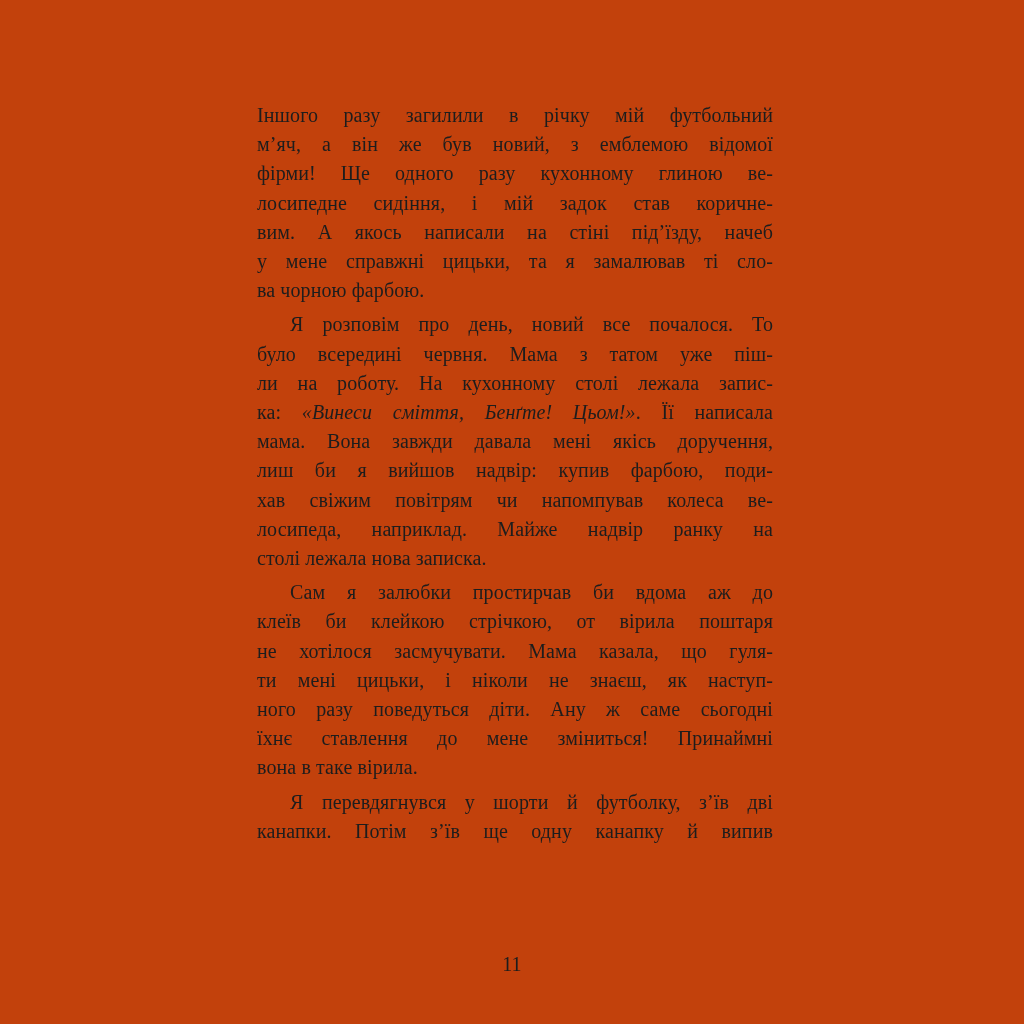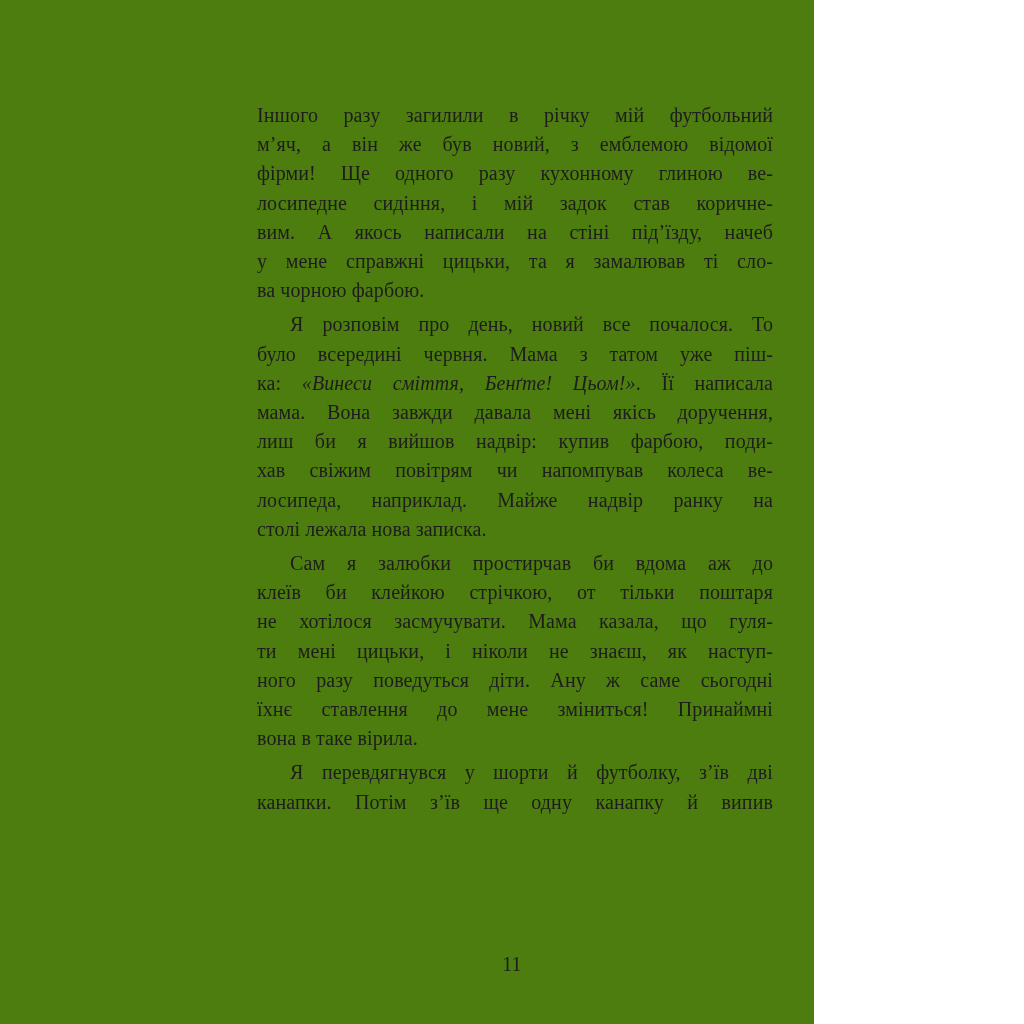--- a/index.html
+++ b/index.html
@@ -7,23 +7,23 @@
   body {
     width: 1024px;
     height: 1024px;
     background: #ffffff;
     font-family: "Liberation Serif", "DejaVu Serif", serif;
     color: #1d1d1d;
     overflow: hidden;
   }
   .book-page {
     position: relative;
-    width: 814px;
+    width: 1024px;
     height: 1024px;
-    background: #4d7c0f;
+    background: #c2410c;
   }
   .text-block {
     position: absolute;
     left: 257px;
     top: 101px;
     width: 516px;
   }
   .para {
     margin: 0;
     padding: 0;
@@ -65,31 +65,32 @@
       <span class="line">фірми! Ще одного разу кухонному глиною ве-</span>
       <span class="line">лосипедне сидіння, і мій задок став коричне-</span>
       <span class="line">вим. А якось написали на стіні під’їзду, начеб</span>
       <span class="line">у мене справжні цицьки, та я замалював ті сло-</span>
       <span class="line lastline">ва чорною фарбою.</span>
     </p>
 
     <p class="para indented">
       <span class="line first">Я розповім про день, новий все почалося. То</span>
       <span class="line">було всередині червня. Мама з татом уже піш-</span>
+      <span class="line">ли на роботу. На кухонному столі лежала запис-</span>
       <span class="line"><span>ка: </span><em class="inline-italic">«Винеси сміття, Бенґте! Цьом!»</em><span>. Її написала</span></span>
       <span class="line">мама. Вона завжди давала мені якісь доручення,</span>
       <span class="line">лиш би я вийшов надвір: купив фарбою, поди-</span>
       <span class="line">хав свіжим повітрям чи напомпував колеса ве-</span>
       <span class="line">лосипеда, наприклад. Майже надвір ранку на</span>
       <span class="line lastline">столі лежала нова записка.</span>
     </p>
 
     <p class="para indented">
       <span class="line first">Сам я залюбки простирчав би вдома аж до</span>
-      <span class="line">клеїв би клейкою стрічкою, от тільки поштаря</span>
+      <span class="line">клеїв би клейкою стрічкою, от вірила поштаря</span>
       <span class="line">не хотілося засмучувати. Мама казала, що гуля-</span>
       <span class="line">ти мені цицьки, і ніколи не знаєш, як наступ-</span>
       <span class="line">ного разу поведуться діти. Ану ж саме сьогодні</span>
       <span class="line">їхнє ставлення до мене зміниться! Принаймні</span>
       <span class="line lastline">вона в таке вірила.</span>
     </p>
 
     <p class="para indented">
       <span class="line first">Я перевдягнувся у шорти й футболку, з’їв дві</span>
       <span class="line">канапки. Потім з’їв ще одну канапку й випив</span>

